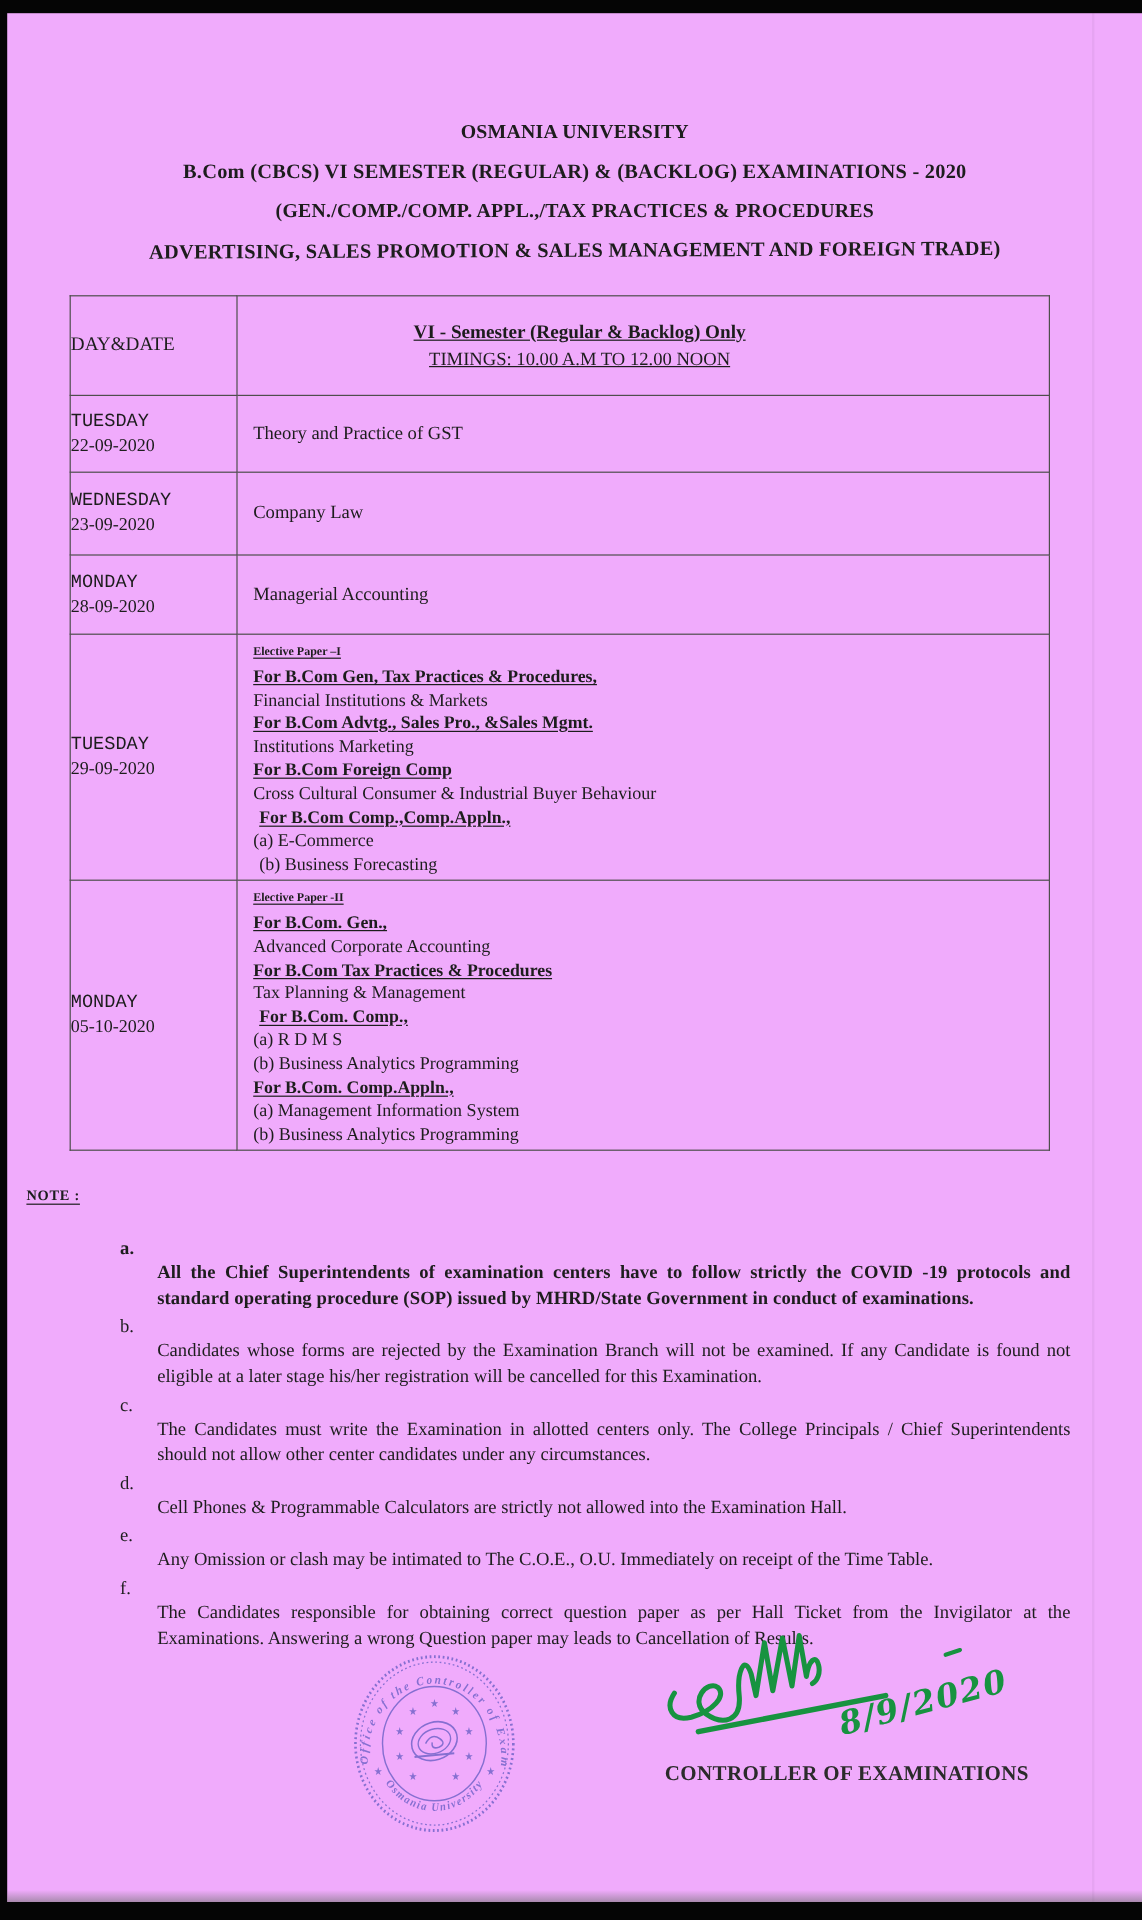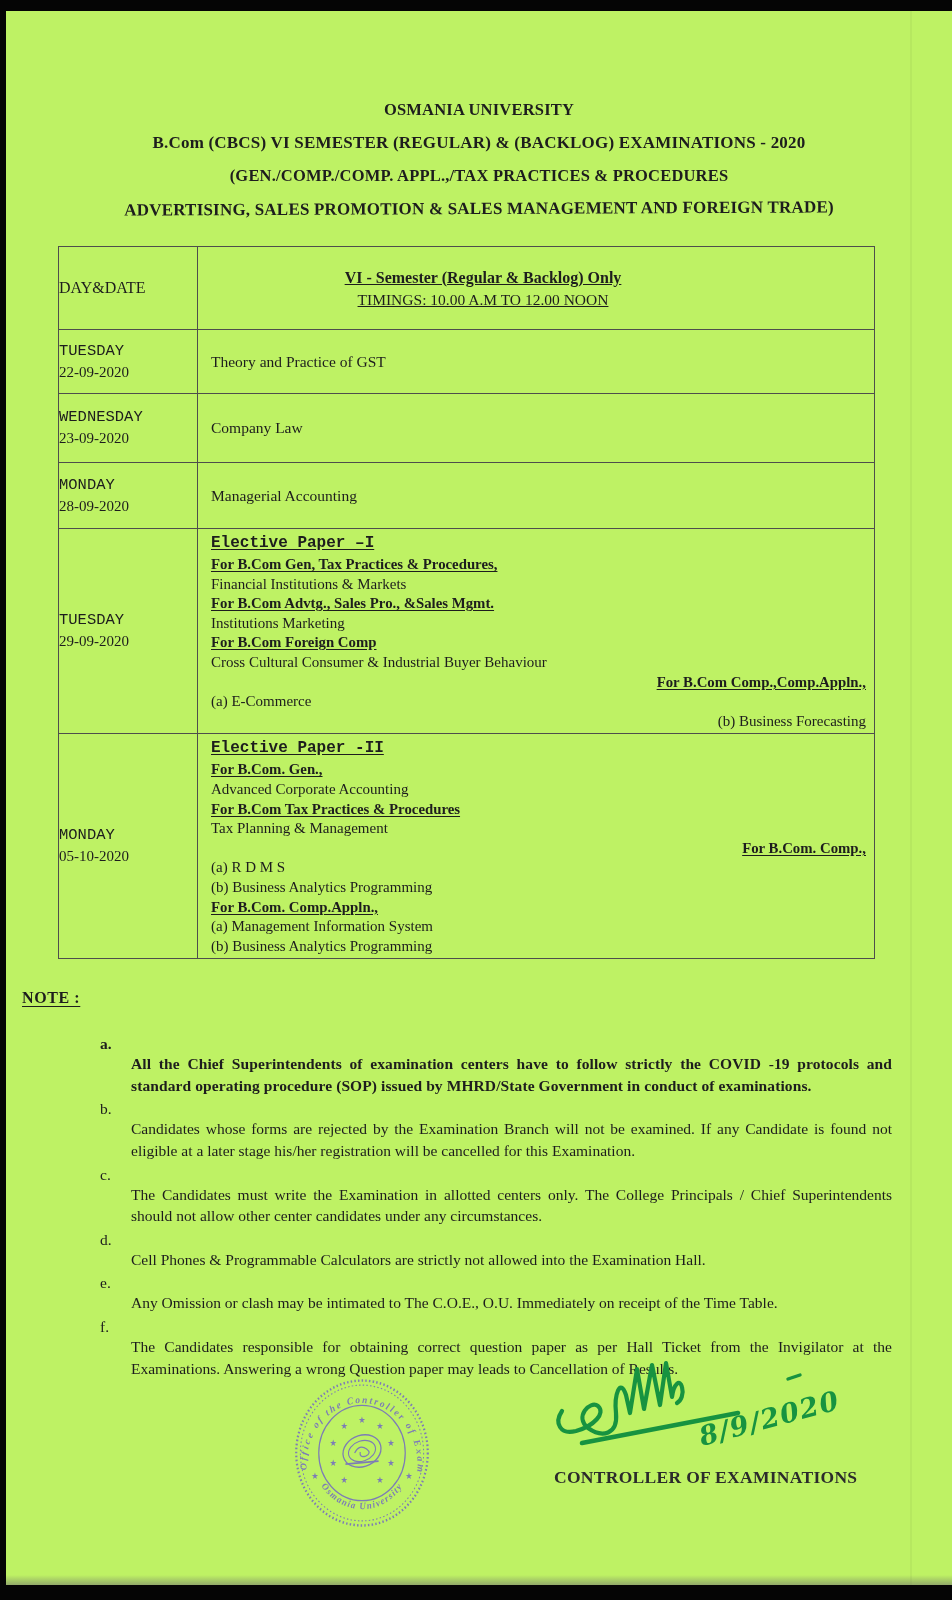--- a/index.html
+++ b/index.html
@@ -1,17 +1,17 @@
 <!DOCTYPE html>
 <html><head>
 <meta charset="utf-8">
 <style>
   html,body{margin:0;padding:0;width:952px;height:1600px;background:#050505;overflow:hidden;
     font-family:"Liberation Serif",serif;color:#1d1d1d;}
-  .page{position:absolute;left:6px;top:11px;right:0;bottom:15px;background:#bef264;}
+  .page{position:absolute;left:6px;top:11px;right:0;bottom:15px;background:#f0abfc;}
   .page::after{content:"";position:absolute;left:0;right:0;bottom:0;height:10px;
     background:linear-gradient(to bottom,rgba(120,120,120,0),rgba(110,110,110,.55));}
   .fold{position:absolute;top:0;bottom:0;left:904px;width:2px;background:rgba(0,0,0,.04);}
 
   
   .doc-header{padding-top:82px;text-align:center;font-weight:bold;}
   .doc-header .hl{line-height:33px;letter-spacing:.2px;}
   .hl1{font-size:16.5px;}
   .hl2{font-size:17px;}
   .hl3{font-size:16.5px;}
@@ -23,27 +23,27 @@
   table.tt{border-collapse:collapse;margin:21px 0 0 52px;width:817px;table-layout:fixed;}
   table.tt td{border:1.4px solid #4e4e4c;padding:0;}
   .cday{width:138px;vertical-align:middle;}
   .day{font-size:15.5px;line-height:21px;font-family:Liberation Mono, monospace;}
   .date{font-size:15px;line-height:21px;}
   .hdrcell{text-align:center;vertical-align:middle;padding-right:106px !important;text-decoration:underline;}
   .hdr1{font-weight:bold;font-size:16px;line-height:22px;}
   .hdr2{font-size:15.5px;line-height:21px;}
   .subj{font-size:15.5px;padding-left:13px !important;vertical-align:middle;}
   .elect{vertical-align:top;padding:3px 8px 2px 13px !important;}
-  .el-title{font-size:16px;font-weight:bold;text-decoration:underline;text-underline-offset:2px;line-height:23px;font-family:Liberation Mono, monospace;}
+  .el-title{font-size:10px;font-weight:bold;text-decoration:underline;text-underline-offset:2px;line-height:23px;}
   .el-group{font-size:14.8px;font-weight:bold;text-decoration:underline;text-underline-offset:2px;line-height:19.6px;}
   .el-item{font-size:15px;line-height:19.6px;}
-  .ind{padding-left:5px;text-align:right;}
-
-  
-  .note-head{margin:30px 0 0 16px;font-size:16px;font-weight:bold;text-decoration:underline;
+  .ind{padding-left:5px;}
+
+  
+  .note-head{margin:30px 0 0 16px;font-size:12px;font-weight:bold;text-decoration:underline;
     text-underline-offset:3px;letter-spacing:.6px;}
   .notes{margin:26px 0 0 94px;width:792px;}
   .note-item{display:flex;margin-bottom:2px;}
   .note-letter{flex:none;width:31px;font-size:15.5px;line-height:21.6px;}
   .note-text{flex:1;text-align:justify;font-size:15.5px;line-height:21.6px;margin-top:20px;}
   .strong .note-letter,.strong .note-text{font-weight:600;letter-spacing:.1px;}
 
   
   .stamp{position:absolute;left:287px;top:1366px;width:138px;height:152px;opacity:.82;}
   .sig{position:absolute;left:546px;top:1340px;width:300px;height:115px;}

